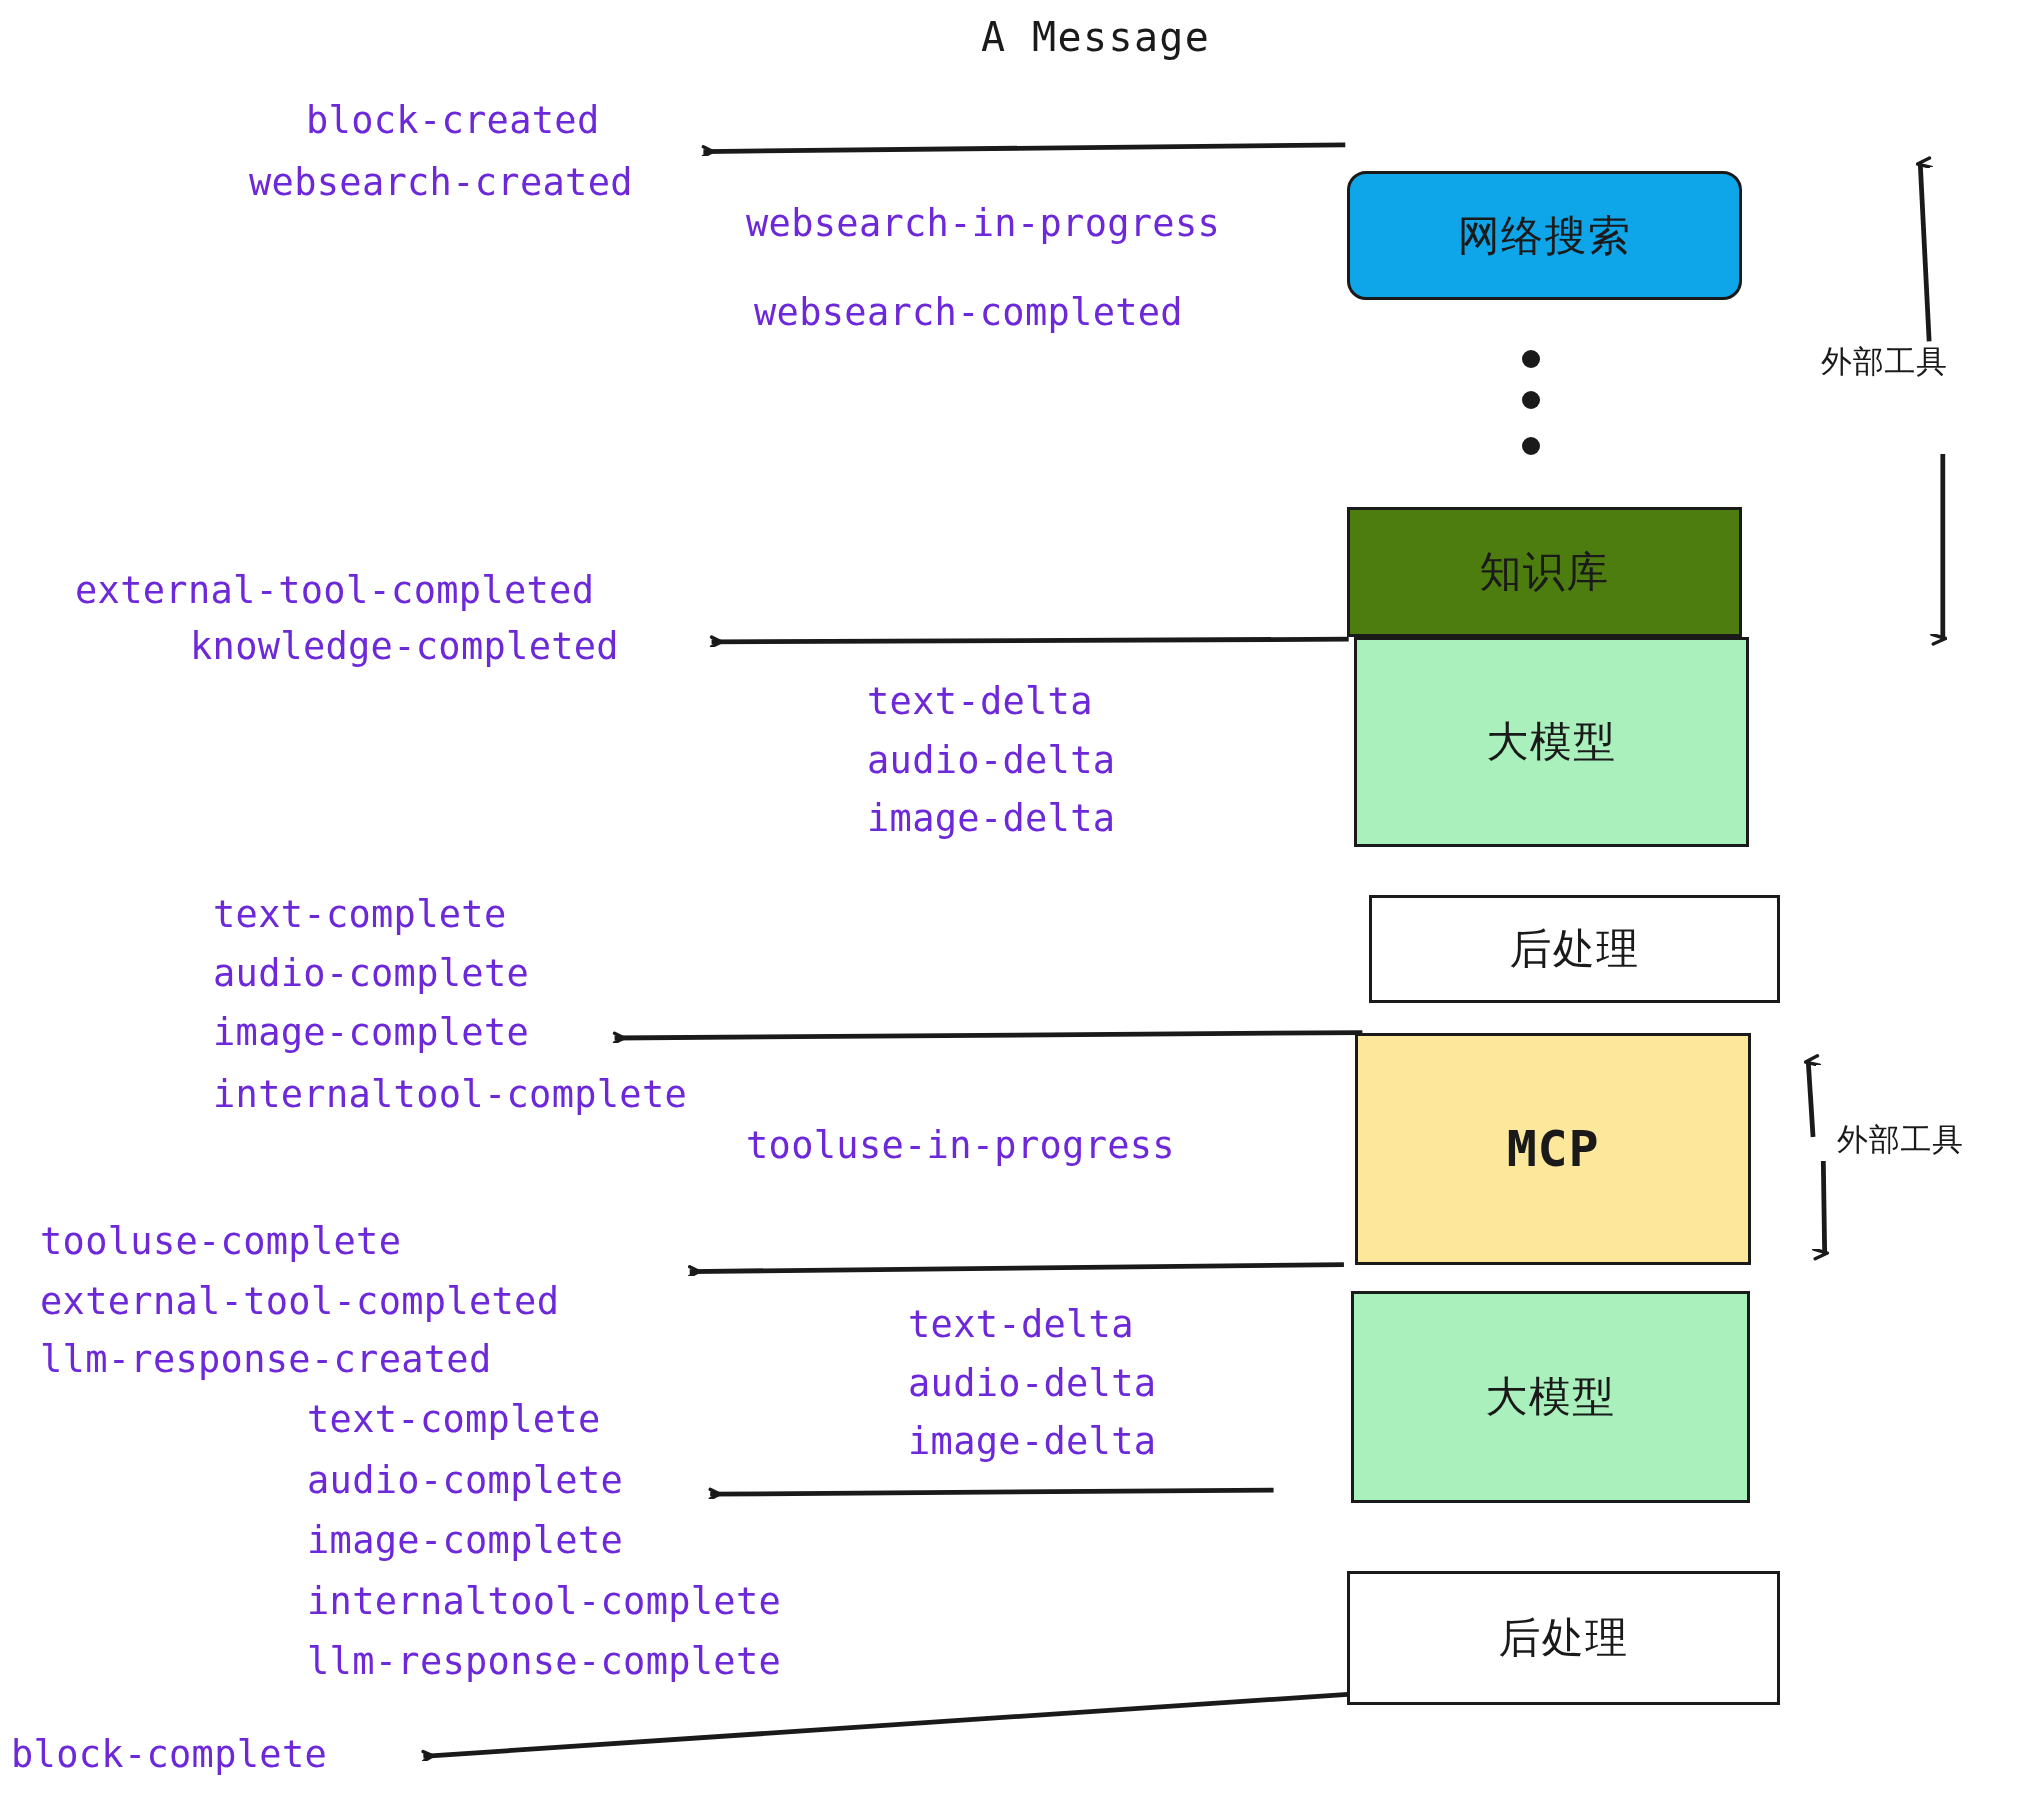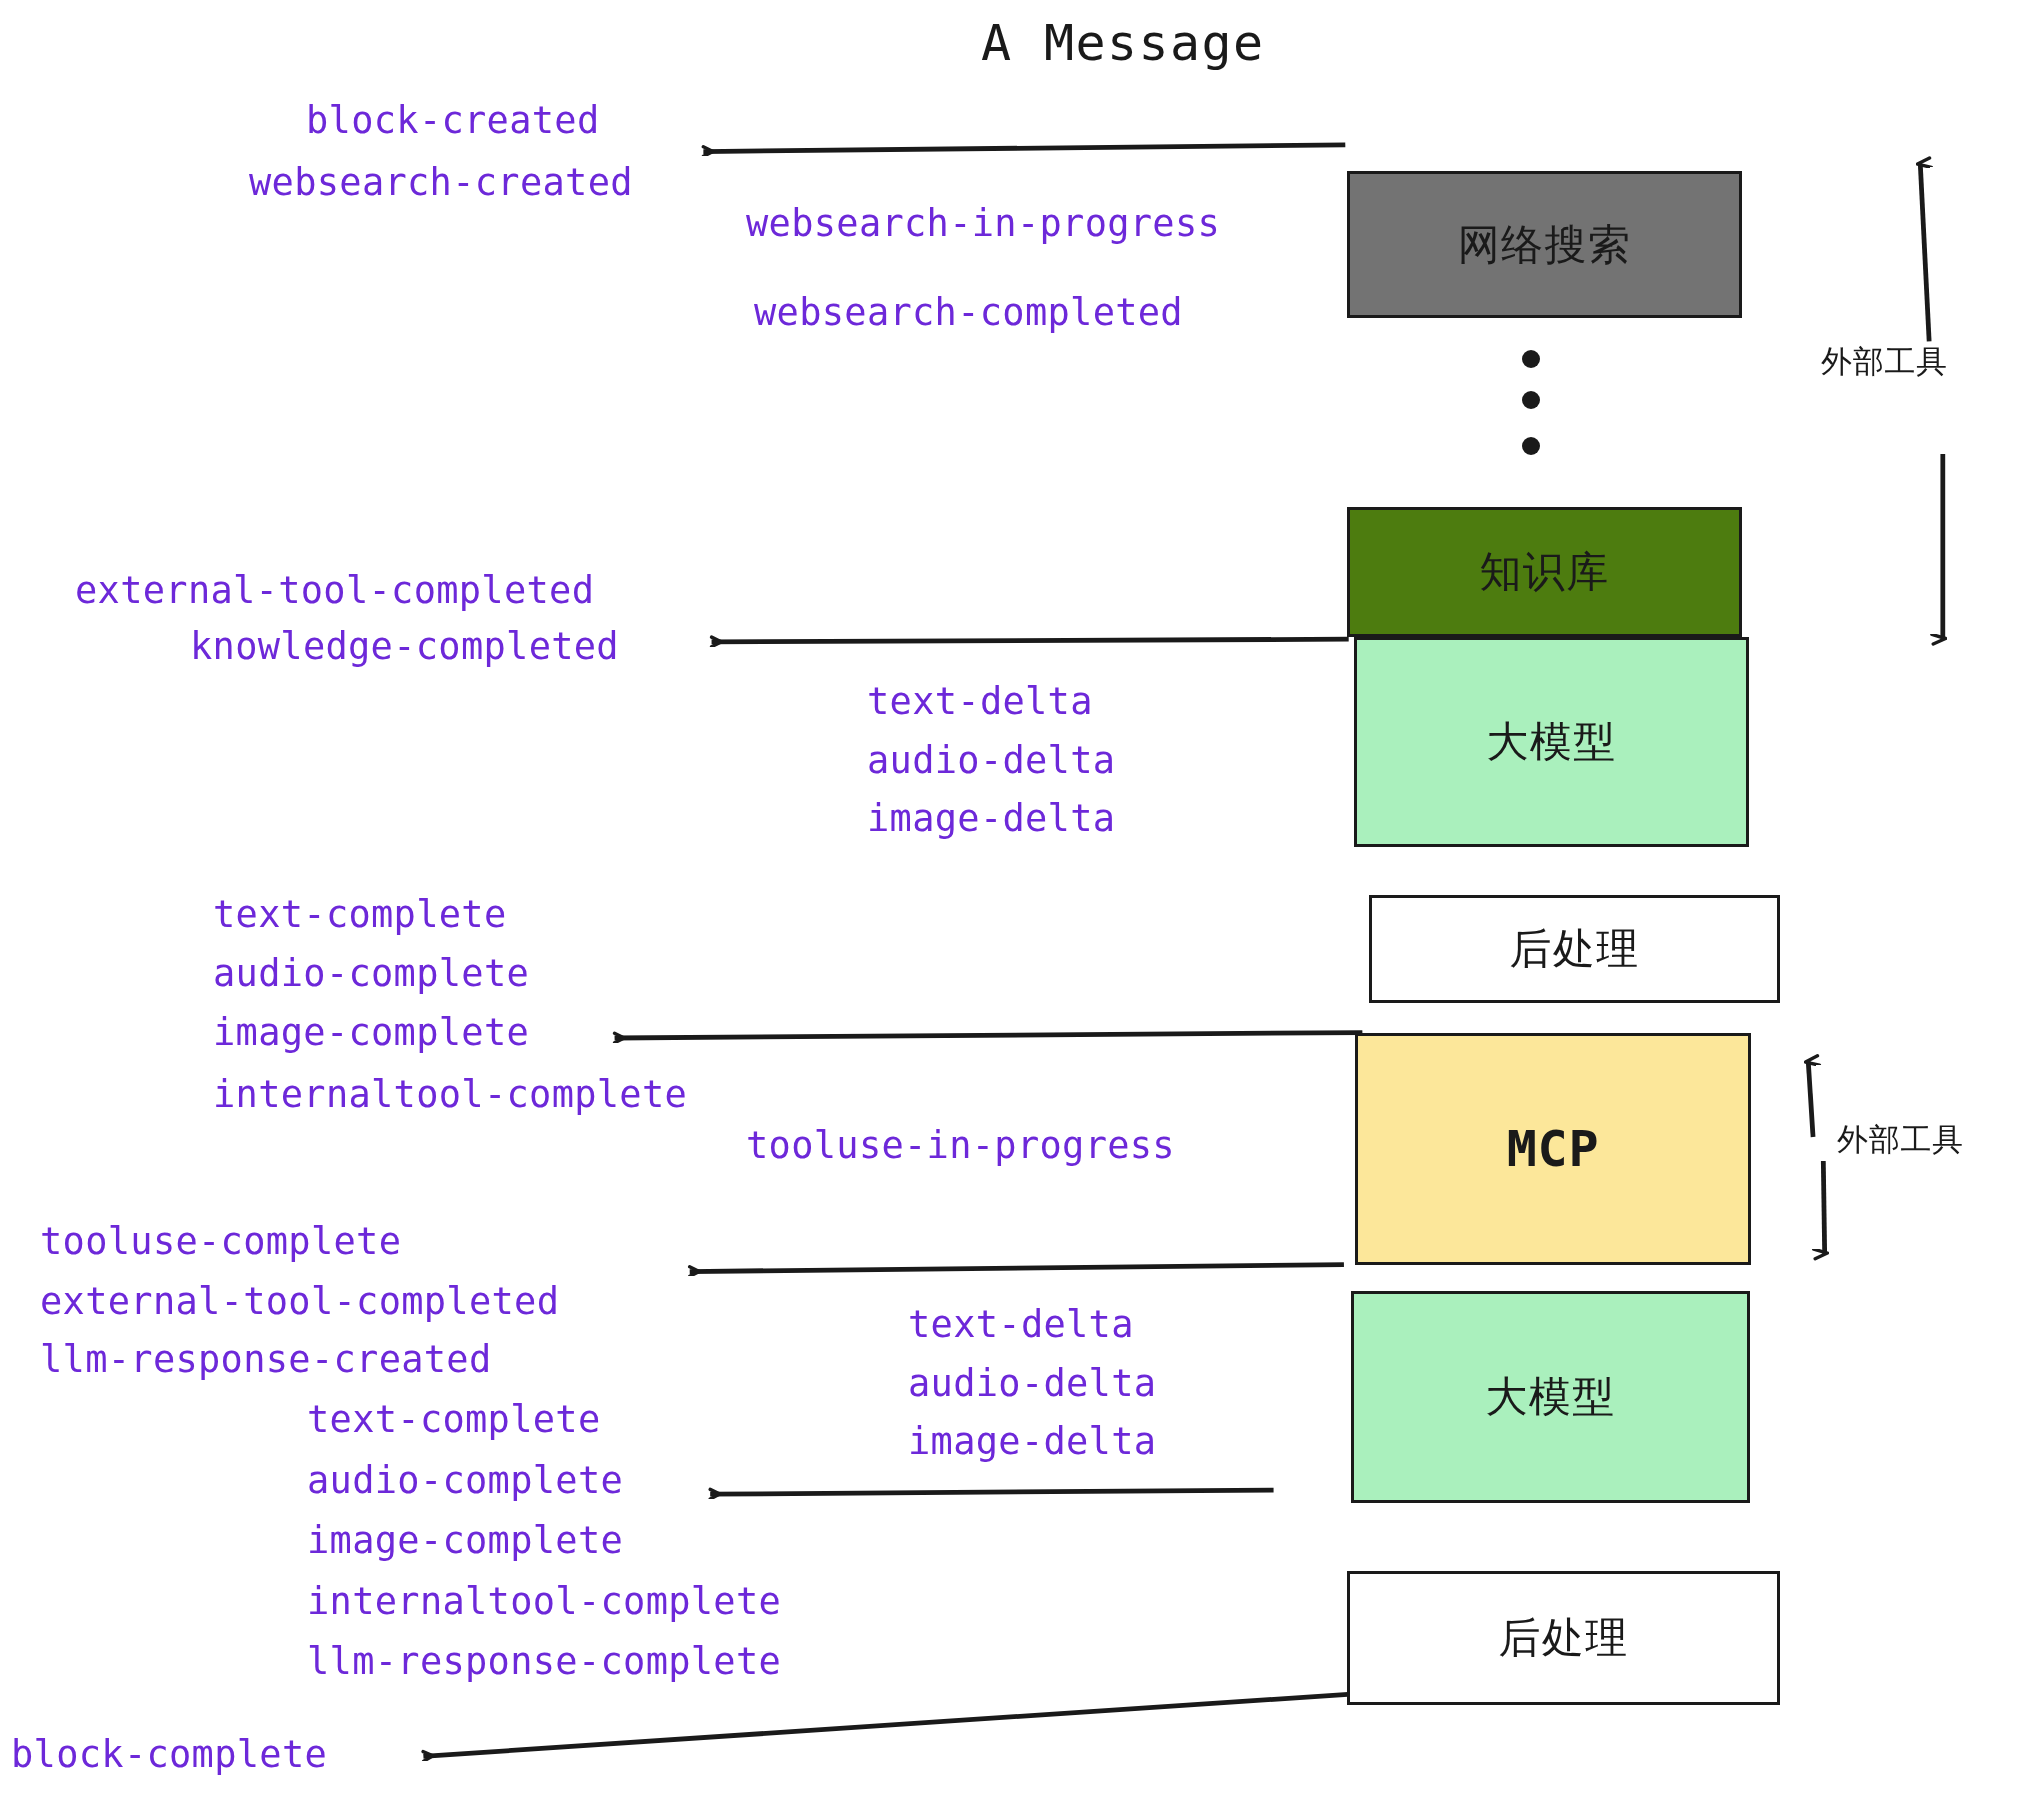--- a/index.html
+++ b/index.html
@@ -17,21 +17,21 @@
     font-family:"DejaVu Sans Mono","Liberation Mono",monospace;
     font-size:37px;
     letter-spacing:0.3px;
     line-height:1;
     font-weight:400;
   }
   .title{
     position:absolute;
     color:#1a1a1a;
     font-family:"DejaVu Sans Mono","Liberation Mono",monospace;
-    font-size:50px;
+    font-size:40px;
     letter-spacing:1.4px;
     font-weight:500;
     white-space:nowrap;
   }
   .node{
     position:absolute;
     box-sizing:border-box;
     border:3.4px solid #1a1a1a;
     display:flex;
     align-items:center;
@@ -135,21 +135,21 @@
   <div class="evt" style="left:908px;top:1423px;">image-delta</div>
 
   <div class="evt" style="left:307px;top:1401px;">text-complete</div>
   <div class="evt" style="left:307px;top:1462px;">audio-complete</div>
   <div class="evt" style="left:307px;top:1522px;">image-complete</div>
   <div class="evt" style="left:307px;top:1583px;">internaltool-complete</div>
   <div class="evt" style="left:307px;top:1643px;">llm-response-complete</div>
 
   <div class="evt" style="left:11px;top:1736px;">block-complete</div>
 
-  <div class="node" style="left:1347px;top:171px;width:395px;height:147px;background:#737373;">
+  <div class="node" style="left:1347px;top:171px;width:395px;height:129px;background:#0ea5e9;border-radius:19px;">
     <span>网络搜索</span>
   </div>
 
   <div class="node" style="left:1347px;top:507px;width:395px;height:130px;background:#4d7c0f;">
     <span>知识库</span>
   </div>
 
   <div class="node" style="left:1354px;top:637px;width:395px;height:210px;background:#aaf0bd;">
     <span>大模型</span>
   </div>

